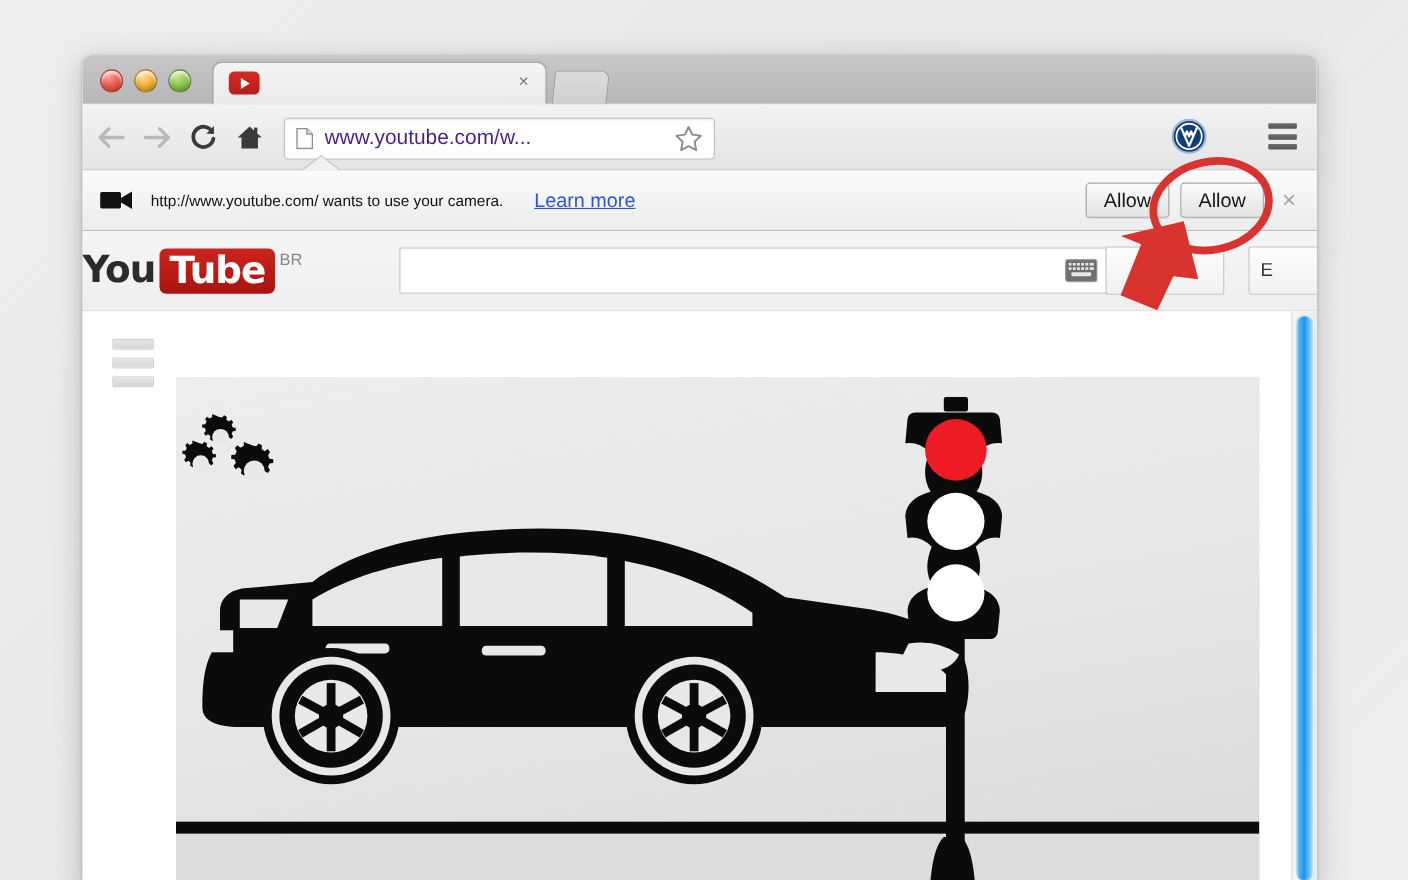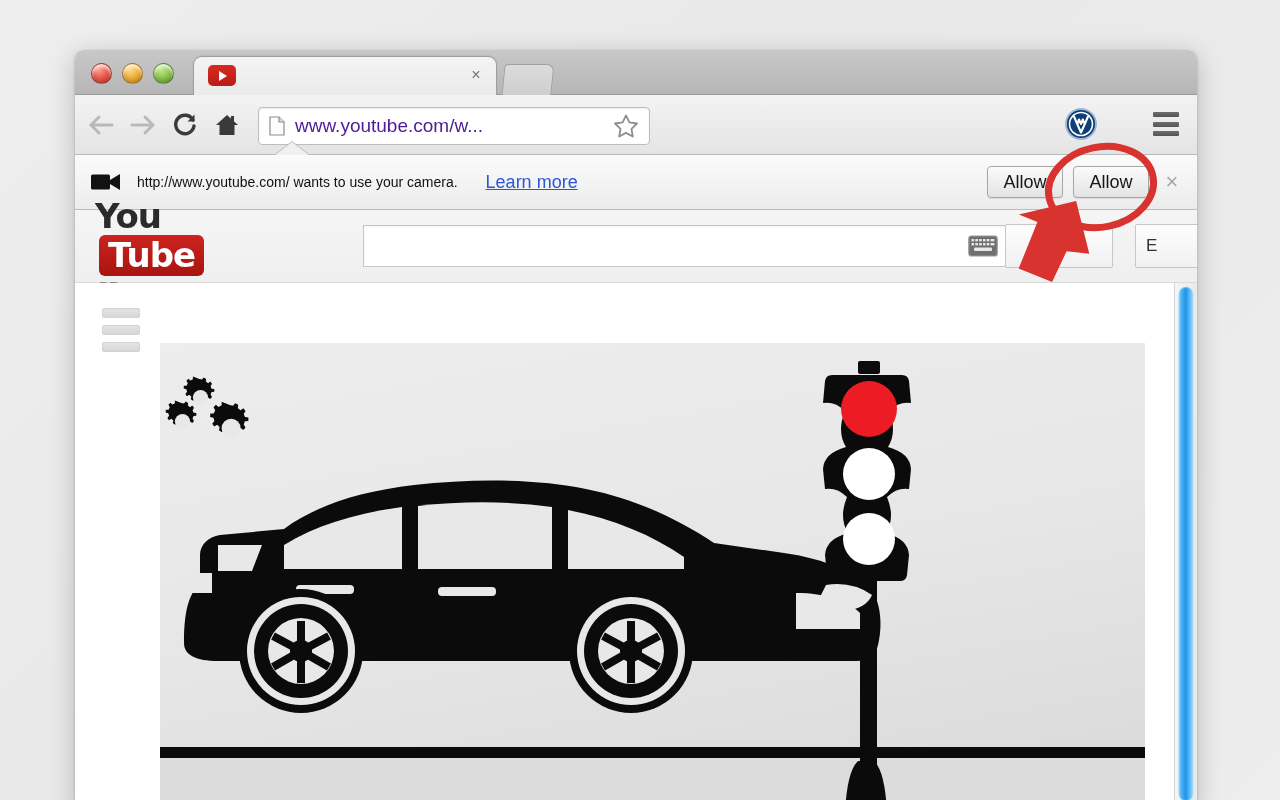--- a/index.html
+++ b/index.html
@@ -227,24 +227,22 @@
   
   #yt-header {
     position: relative;
     height: 72px;
     background: linear-gradient(to bottom, #f5f5f5 0%, #efefef 100%);
     border-bottom: 1px solid #d9d9d9;
     display: flex;
     align-items: center;
   }
   #yt-logo {
-    margin-left: 20px;
     display: flex;
     align-items: flex-start;
-    flex-direction: column;
   }
   #yt-logo-you {
     font-family: "DejaVu Sans", sans-serif;
     font-weight: bold;
     font-size: 34px;
     color: #2b2b2b;
     letter-spacing: -1px;
     line-height: 38px;
   }
   #yt-logo-tube {

